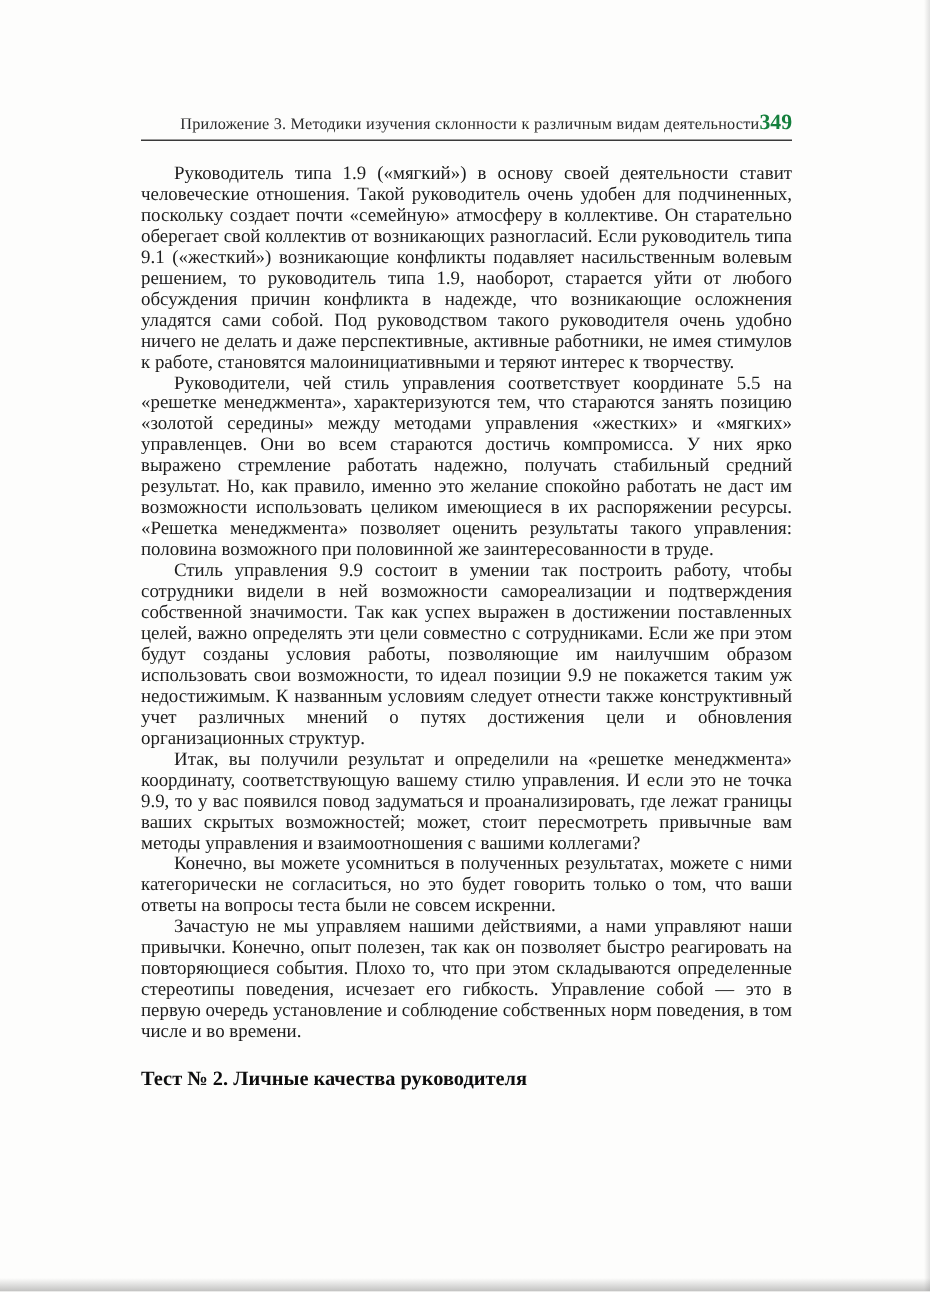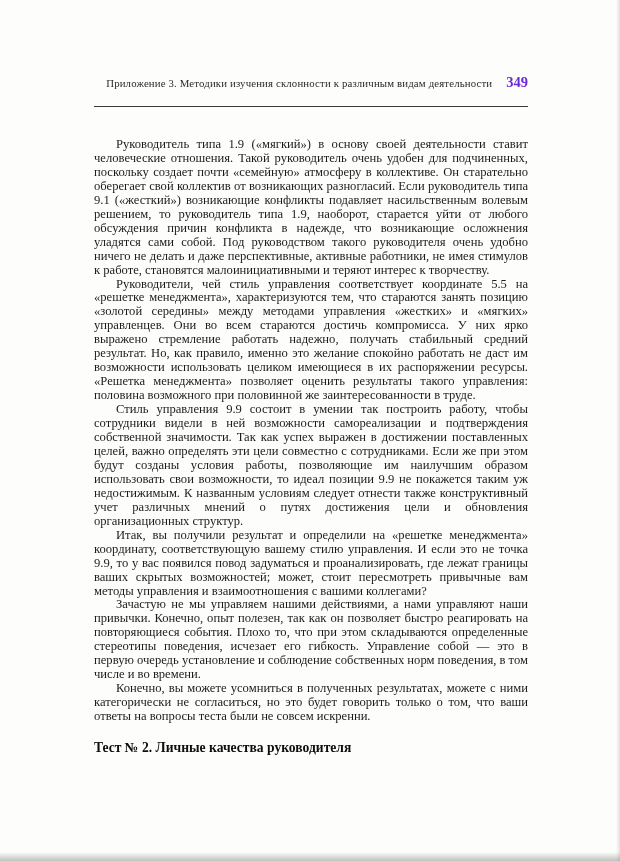--- a/index.html
+++ b/index.html
@@ -18,37 +18,37 @@
     color: #1c1c1c;
     overflow: hidden;
     padding: 74px 92px 0 94px;
   }
   
   .running-head {
     display: flex;
     align-items: baseline;
     justify-content: flex-end;
     border-bottom: 1.5px solid #3a3a3a;
-    padding-bottom: 15px;
+    padding-bottom: 2px;
   }
   .rh-title {
     font-size: 10.8px;
     letter-spacing: 0.15px;
     color: #2a2a2a;
     white-space: nowrap;
   }
   .rh-page {
     font-size: 14.5px;
     font-weight: bold;
-    color: #6d28d9;
-    margin-left: 14px;
+    color: #15803d;
+    margin-left: 0;
   }
   
   .text-block {
-    margin-top: 31px;
+    margin-top: 15px;
   }
   .text-block p {
     margin: 0;
     font-size: 12.6px;
     line-height: 13.95px;
     text-align: justify;
     text-indent: 22px;
     color: #1c1c1c;
   }
   .text-block p.no-indent {
@@ -85,22 +85,22 @@
   <header class="running-head">
     <span class="rh-title">Приложение 3. Методики изучения склонности к различным видам деятельности</span>
     <span class="rh-page">349</span>
   </header>
 
   <main class="text-block">
     <p>Руководитель типа 1.9 («мягкий») в основу своей деятельности ставит человеческие отношения. Такой руководитель очень удобен для подчиненных, поскольку создает почти «семейную» атмосферу в коллективе. Он старательно оберегает свой коллектив от возникающих разногласий. Если руководитель типа 9.1 («жесткий») возникающие конфликты подавляет насильственным волевым решением, то руководитель типа 1.9, наоборот, старается уйти от любого обсуждения причин конфликта в надежде, что возникающие осложнения уладятся сами собой. Под руководством такого руководителя очень удобно ничего не делать и даже перспективные, активные работники, не имея стимулов к работе, становятся малоинициативными и теряют интерес к творчеству.</p>
     <p>Руководители, чей стиль управления соответствует координате 5.5 на «решетке менеджмента», характеризуются тем, что стараются занять позицию «золотой середины» между методами управления «жестких» и «мягких» управленцев. Они во всем стараются достичь компромисса. У них ярко выражено стремление работать надежно, получать стабильный средний результат. Но, как правило, именно это желание спокойно работать не даст им возможности использовать целиком имеющиеся в их распоряжении ресурсы. «Решетка менеджмента» позволяет оценить результаты такого управления: половина возможного при половинной же заинтересованности в труде.</p>
     <p>Стиль управления 9.9 состоит в умении так построить работу, чтобы сотрудники видели в ней возможности самореализации и подтверждения собственной значимости. Так как успех выражен в достижении поставленных целей, важно определять эти цели совместно с сотрудниками. Если же при этом будут созданы условия работы, позволяющие им наилучшим образом использовать свои возможности, то идеал позиции 9.9 не покажется таким уж недостижимым. К названным условиям следует отнести также конструктивный учет различных мнений о путях достижения цели и обновления организационных структур.</p>
     <p>Итак, вы получили результат и определили на «решетке менеджмента» координату, соответствующую вашему стилю управления. И если это не точка 9.9, то у вас появился повод задуматься и проанализировать, где лежат границы ваших скрытых возможностей; может, стоит пересмотреть привычные вам методы управления и взаимоотношения с вашими коллегами?</p>
+    <p>Конечно, вы можете усомниться в полученных результатах, можете с ними категорически не согласиться, но это будет говорить только о том, что ваши ответы на вопросы теста были не совсем искренни.</p>
     <p>Зачастую не мы управляем нашими действиями, а нами управляют наши привычки. Конечно, опыт полезен, так как он позволяет быстро реагировать на повторяющиеся события. Плохо то, что при этом складываются определенные стереотипы поведения, исчезает его гибкость. Управление собой — это в первую очередь установление и соблюдение собственных норм поведения, в том числе и во времени.</p>
-    <p>Конечно, вы можете усомниться в полученных результатах, можете с ними категорически не согласиться, но это будет говорить только о том, что ваши ответы на вопросы теста были не совсем искренни.</p>
 
     <h2 class="section-heading">Тест № 2. Личные качества руководителя</h2>
 
   </main>
 
   <div class="scan-shadow-right"></div>
   <div class="scan-shadow-bottom"></div>
 </div>
 
 </body></html>

